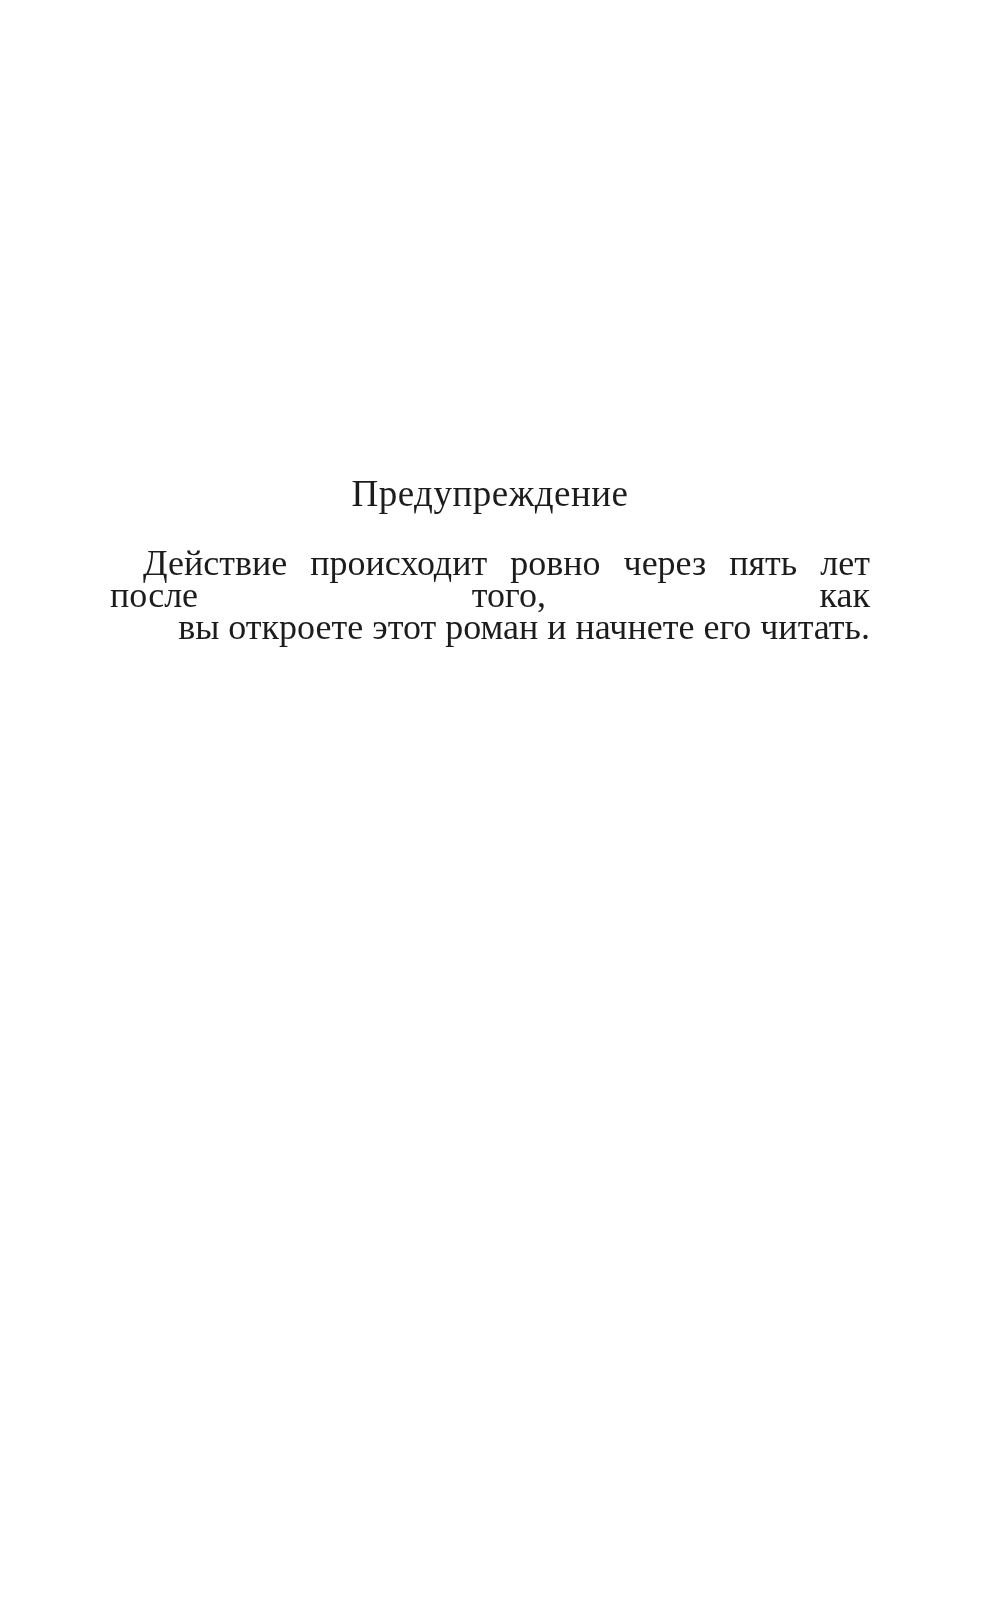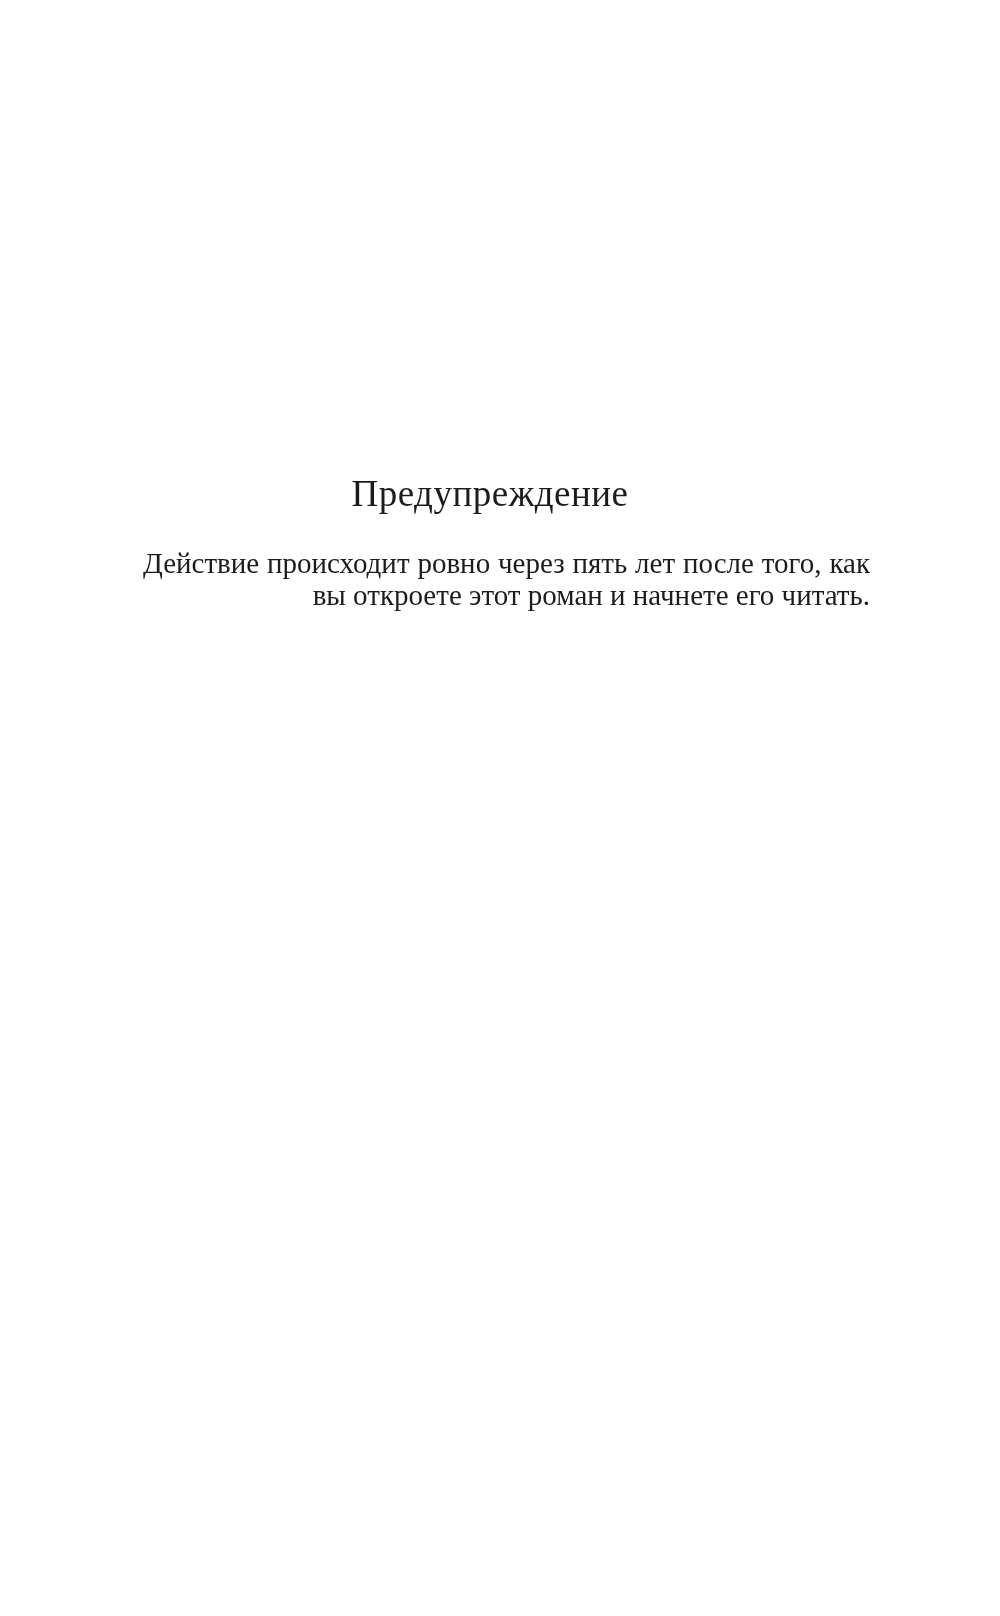--- a/index.html
+++ b/index.html
@@ -27,21 +27,21 @@
     font-weight: 400;
     text-align: center;
     letter-spacing: 0.5px;
     white-space: nowrap;
   }
   .paragraph {
     position: absolute;
     left: 98px;
     top: 547px;
     width: 760px;
-    font-size: 29px;
+    font-size: 36px;
     line-height: 32px;
   }
   .para-line-first {
     text-align: justify;
     text-align-last: justify;
     text-indent: 33px;
     white-space: normal;
   }
   .para-line-rest {
     text-align: right;

